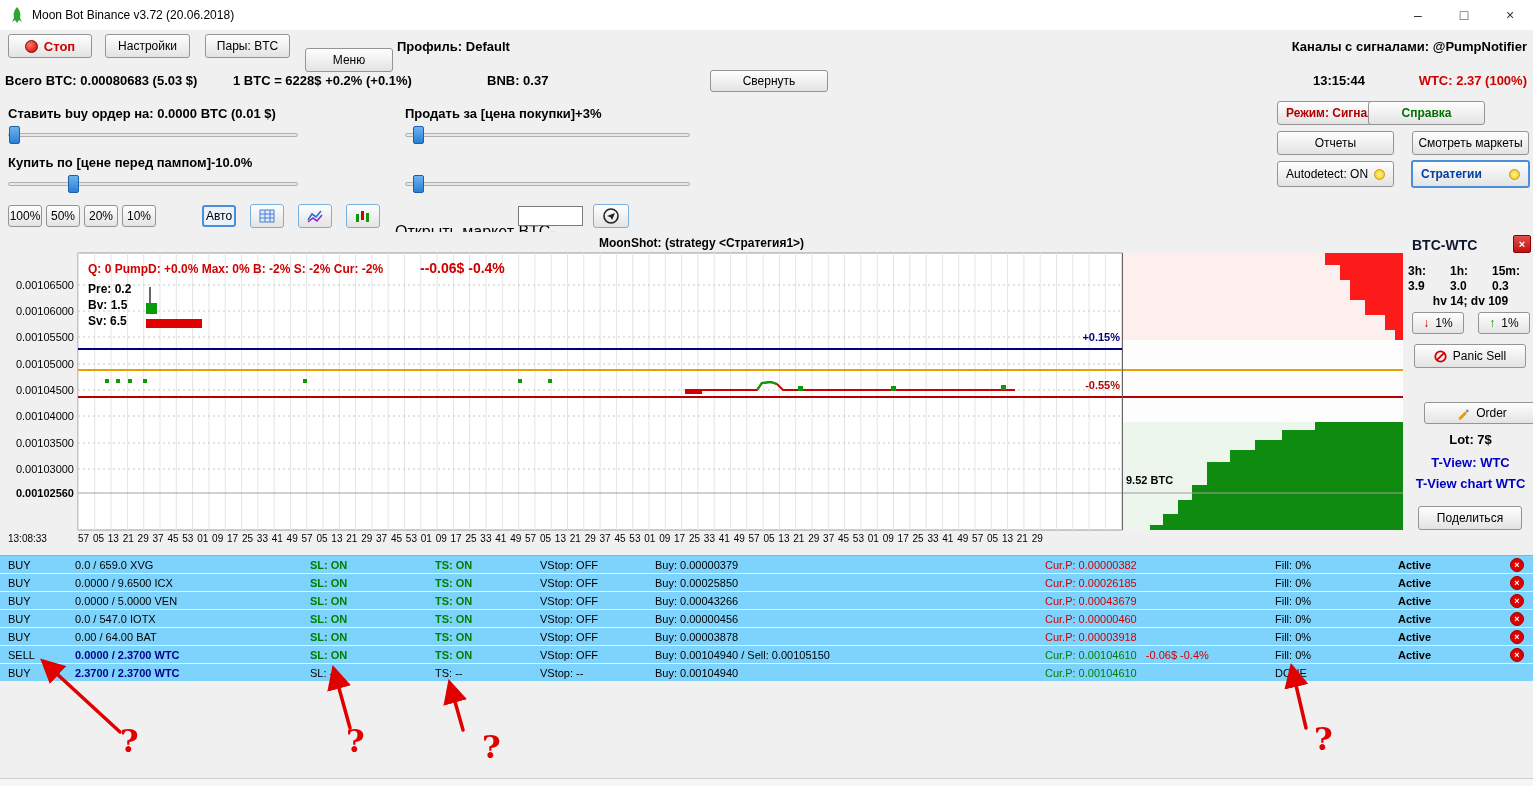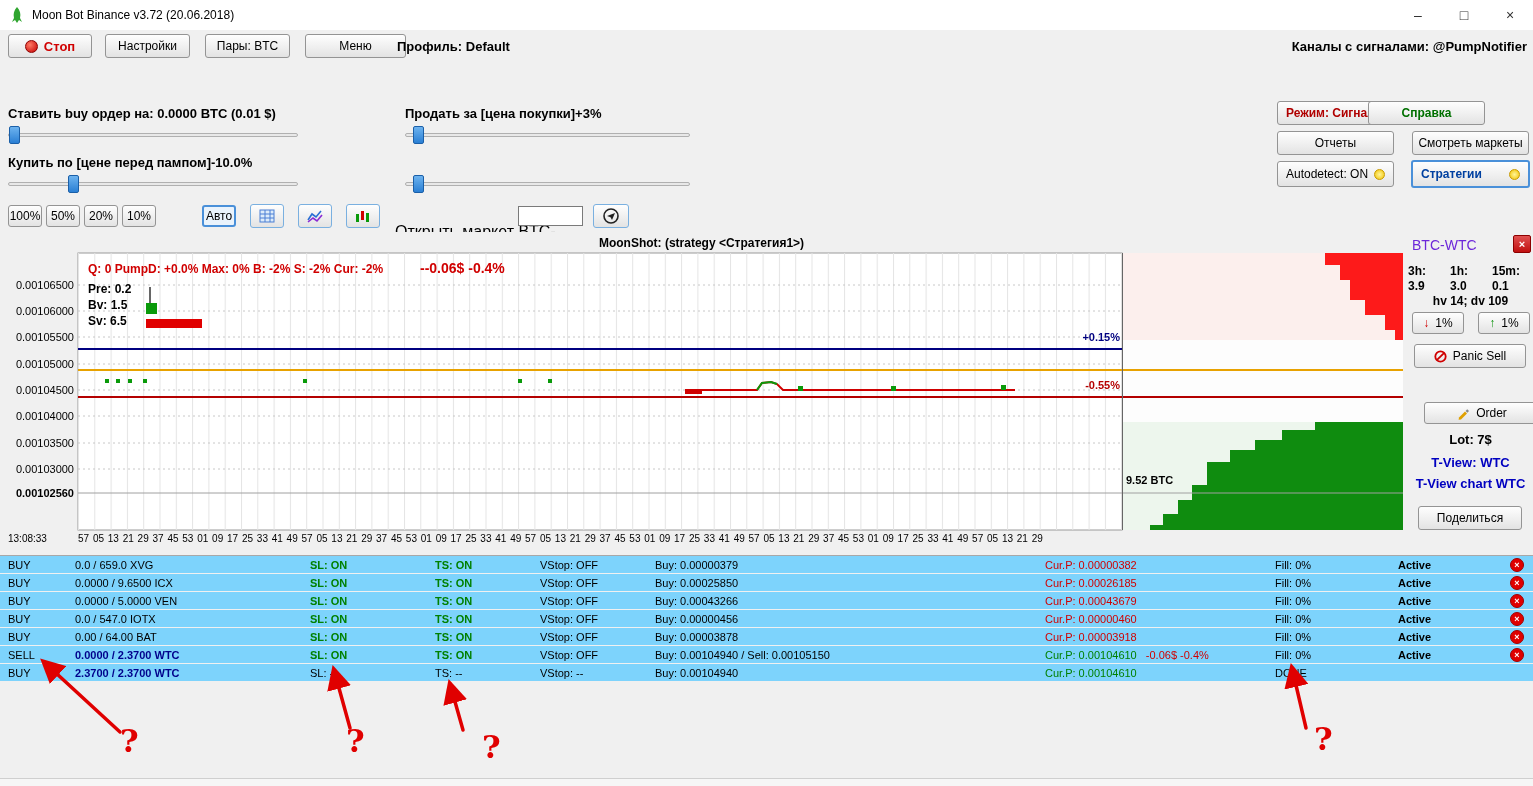--- a/index.html
+++ b/index.html
@@ -58,21 +58,21 @@
 .pbs{position:absolute;left:88px;font-weight:bold;font-size:12px}
 .ylab{position:absolute;left:2px;width:72px;text-align:right;font-size:11px;white-space:nowrap}
 .ylab.base{font-weight:bold}
 .lvl-lab{position:absolute;left:1040px;width:80px;text-align:right;font-size:11px;font-weight:bold}
 .depth-lab{position:absolute;left:1126px;top:242px;font-size:11px;font-weight:bold}
 .x-time{position:absolute;left:8px;top:301px;font-size:10px}
 .x-ticks{position:absolute;left:78px;top:301px;width:1044px;font-size:10px;white-space:nowrap;overflow:hidden;word-spacing:1px}
 
 
 #panel{position:absolute;left:1408px;top:232px;width:125px;height:323px}
-.pair-title{position:absolute;left:4px;top:5px;font-size:14px;font-weight:normal;color:#6d28d9}
+.pair-title{position:absolute;left:4px;top:5px;font-size:14px;font-weight:bold;color:#0f172a}
 .panel-close{position:absolute;right:2px;top:3px;width:18px;height:18px;background:linear-gradient(#e05050,#c01010);border:1px solid #8d0000;color:#fff;font-weight:bold;font-size:11px;display:flex;align-items:center;justify-content:center;border-radius:2px}
 .tf-cell{position:absolute;width:42px;text-align:left;font-weight:bold;font-size:12px}
 .hvdv{position:absolute;left:0;top:62px;width:125px;text-align:center;font-weight:bold;font-size:12px}
 .arr-down{color:#d00000;font-weight:bold}
 .arr-up{color:#089008;font-weight:bold}
 .center-lab{position:absolute;left:0;width:125px;text-align:center;font-weight:bold;font-size:13px}
 .tv-link{color:#0000c0}
 
 
 #orders{position:absolute;left:0;top:555px;width:1533px;height:127px;background:#7dd3fc;border-top:1px solid #a8a8a8}
@@ -121,25 +121,33 @@
     </span>
   </div>
 
   <div id="toolbar">
     <button class="wbtn" style="left:8px;top:6px;width:84px;height:24px">
       <span class="stop-icon"></span>
       <span class="stop-label">Стоп</span>
     </button>
     <button class="wbtn" style="left:105px;top:6px;width:85px;height:24px">Настройки</button>
     <button class="wbtn" style="left:205px;top:6px;width:85px;height:24px">Пары: BTC</button>
-    <button class="wbtn" style="left:305px;top:6px;width:101px;height:24px">Меню</button>
+    <button class="wbtn" style="left:305px;top:20px;width:88px;height:24px">Меню</button>
     <span class="profile-label">Профиль: Default</span>
     <span class="channels-label">Каналы с сигналами:  @PumpNotifier</span>
   </div>
 
+  <div id="statusrow">
+    <span class="stat" style="left:5px;top:11px">Всего BTC: 0.00080683 (5.03 $)</span>
+    <span class="stat" style="left:233px;top:11px">1 BTC = 6228$  +0.2% (+0.1%)</span>
+    <span class="stat" style="left:487px;top:11px">BNB: 0.37</span>
+    <button class="wbtn" style="left:710px;top:8px;width:118px;height:22px">Свернуть</button>
+    <span class="stat" style="left:1313px;top:11px">13:15:44</span>
+    <span class="stat red" style="right:6px;top:11px">WTC: 2.37  (100%)</span>
+  </div>
 
   <span class="ctl-label" style="left:8px;top:106px">Ставить buy ордер на: 0.0000 BTC  (0.01 $)</span>
   <div class="slider" style="left:8px;top:126px;width:290px">
     <div class="track"></div>
     <div class="thumb" style="left:1px"></div>
   </div>
 
   <span class="ctl-label" style="left:405px;top:106px">Продать за [цена покупки]+3%</span>
   <div class="slider" style="left:405px;top:126px;width:285px">
     <div class="track"></div>
@@ -283,21 +291,21 @@
   </div>
 
   <div id="panel">
     <span class="pair-title">BTC-WTC</span>
     <span class="panel-close">×</span>
     <span class="tf-cell" style="left:0;top:32px">3h:</span>
     <span class="tf-cell" style="left:42px;top:32px">1h:</span>
     <span class="tf-cell" style="left:84px;top:32px">15m:</span>
     <span class="tf-cell" style="left:0;top:47px">3.9</span>
     <span class="tf-cell" style="left:42px;top:47px">3.0</span>
-    <span class="tf-cell" style="left:84px;top:47px">0.1</span>
+    <span class="tf-cell" style="left:84px;top:47px">0.3</span>
     <div class="hvdv">hv 14; dv 109</div>
     <button class="wbtn" style="left:4px;top:80px;width:52px;height:22px">
       <span class="arr-down">↓</span>
       <span>1%</span>
     </button>
     <button class="wbtn" style="left:70px;top:80px;width:52px;height:22px">
       <span class="arr-up">↑</span>
       <span>1%</span>
     </button>
     <button class="wbtn" style="left:6px;top:112px;width:112px;height:24px">

